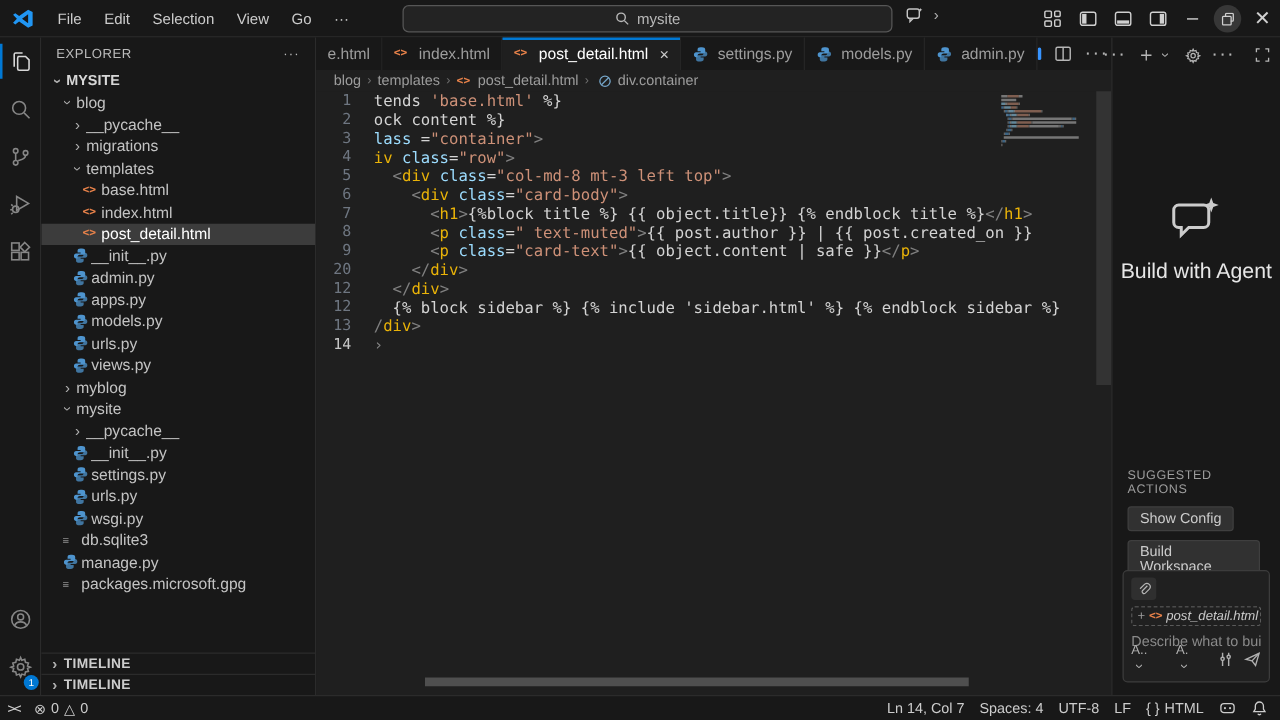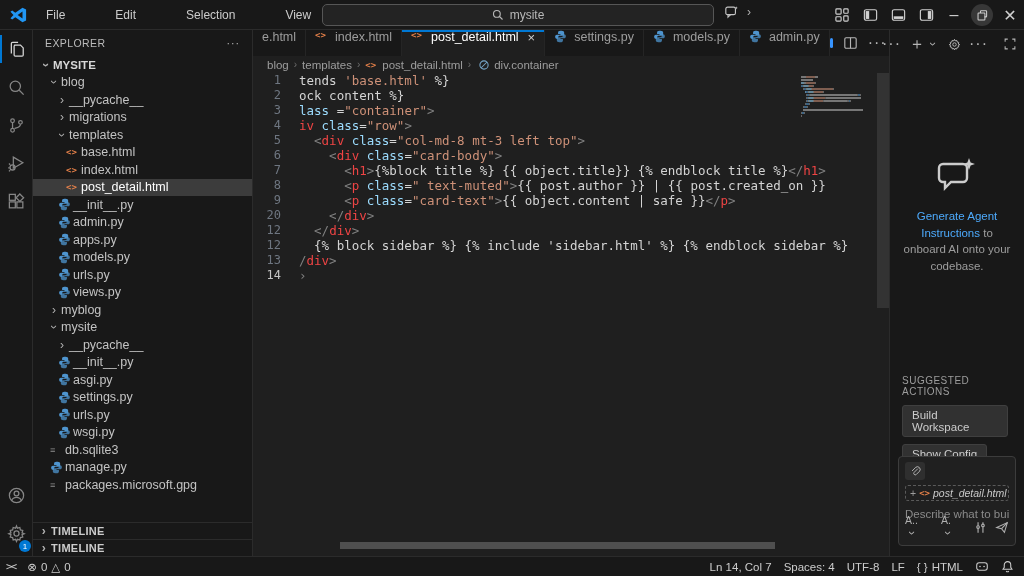--- a/index.html
+++ b/index.html
@@ -46,36 +46,36 @@
   .chev.down { transform:rotate(90deg); }
   .ic-html { color:#e8824a; font-family:"DejaVu Sans Mono",monospace; font-size:9px; font-weight:bold; width:15px; flex:none; }
   .ic-py { width:15px; flex:none; }
   .ic-file { width:15px; flex:none; color:#8f8f8f; font-size:9px; letter-spacing:-1px; }
   .section-row { height:17px; display:flex; align-items:center; font-size:11px; font-weight:bold;
                  color:#cccccc; border-top:1px solid #2b2b2b; padding-left:4px; letter-spacing:.3px; }
 
   
   #editor { position:absolute; left:253px; top:30px; width:636px; height:526px; background:#1f1f1f; }
   #tabbar { height:26px; background:#181818; display:flex; align-items:stretch; }
-  .tab { display:flex; align-items:flex-start; gap:5px; padding:0 9px; font-size:12.5px; color:#9d9d9d;
+  .tab { display:flex; align-items:center; gap:5px; padding:0 9px; font-size:12.5px; color:#9d9d9d;
          background:#181818; border-right:1px solid #252525; position:relative; white-space:nowrap; }
   .tab.active { background:#1f1f1f; color:#ffffff; }
   .tab.active::before { content:""; position:absolute; left:0; right:0; top:0; height:1.5px; background:#0078d4; }
   .tab-close { margin-left:4px; color:#cccccc; font-size:13px; }
   .tab-actions { margin-left:auto; display:flex; align-items:center; gap:10px; padding-right:8px; color:#b6b6b6; }
   .overflow-dot { width:3px; height:10px; background:#3794ff; border-radius:2px; }
   #breadcrumb { height:17px; display:flex; align-items:center; padding-left:14px; font-size:11.5px; color:#9d9d9d; gap:2px; background:#1f1f1f; }
   .bc-sep { color:#6e6e6e; margin:0 3px; font-size:10px; }
 
   #code { position:absolute; left:0; top:43px; right:0; bottom:0; font-family:"DejaVu Sans Mono","Liberation Mono",monospace;
           font-size:12.5px; line-height:15px; }
   .code-line { display:flex; height:15px; white-space:pre; }
   .ln { width:46px; flex:none; text-align:right; padding-right:18px; color:#6e7681; font-size:12px; }
   .ln.cur { color:#c6c6c6; }
-  .tok-plain { color:#d4d4d4; } .tok-tag { color:#ef4444;text-align:center; } .tok-attr { color:#9cdcfe; }
+  .tok-plain { color:#d4d4d4; } .tok-tag { color:#eab308;text-align:center; } .tok-attr { color:#9cdcfe; }
   .tok-str { color:#ce9178; } .tok-punct { color:#808080; }
 
   #minimap { position:absolute; right:12px; top:46px; width:76px; height:230px; }
   .mm-line { position:absolute; height:2px; display:flex; }
   .mm-seg { height:2px; opacity:.55; }
   #vscroll { position:absolute; right:0; top:43px; width:12px; height:235px; background:rgba(121,121,121,.22); }
   #hscroll { position:absolute; left:87px; bottom:7px; width:435px; height:7px; background:#4f4f4f; }
 
   
   #chatpanel { position:absolute; left:889px; top:30px; width:135px; height:526px; background:#181818;
@@ -108,21 +108,21 @@
   .sb-right { margin-left:auto; display:flex; align-items:center; }
   .remote-glyph { font-family:"DejaVu Sans Mono",monospace; font-size:11px; letter-spacing:-2px; color:#d0d0d0; }
 </style>
 </head>
 <body>
 
 <div id="titlebar">
   <svg class="vscode-logo" viewBox="0 0 100 100">
     <path fill="#2196f3" d="M75 10 L95 20 L95 80 L75 90 L35 62 L18 75 L8 68 L25 50 L8 32 L18 25 L35 38 Z M75 30 L48 50 L75 70 Z"></path>
   </svg>
-  <div id="menubar" style="display:flex;gap:32px;">
+  <div id="menubar" style="display:flex;">
       <div class="menu-item">File</div>
       <div class="menu-item">Edit</div>
       <div class="menu-item">Selection</div>
       <div class="menu-item">View</div>
       <div class="menu-item">Go</div>
       <div class="menu-item">···</div>
     </div>
   <div class="nav-arrows">
     <span>←</span>
     <span>→</span>
@@ -354,30 +354,20 @@
       </div>
       <div class="tree-row" style="padding-left: 22px;">
         <span style="width: 3px;"></span>
         <span class="ic-py">
           <svg width="13" height="13" viewBox="0 0 16 16">
             <path fill="#4e94ce" d="M7.9 1C6 1 5 1.9 5 3.2V5h3v.8H3.6C2.2 5.8 1.4 6.8 1.4 8.3S2.2 10.8 3.6 10.8H5V9.2C5 7.9 6 7.2 7.4 7.2h3.1c1.2 0 2-.8 2-2V3.2C12.5 1.9 11.3 1 9.4 1H7.9z"></path>
             <path fill="#4e94ce" opacity=".75" d="M8.1 15c1.9 0 2.9-.9 2.9-2.2V11H8v-.8h4.4c1.4 0 2.2-1 2.2-2.5s-.8-2.5-2.2-2.5H11v1.6c0 1.3-1 2-2.4 2H5.5c-1.2 0-2 .8-2 2v2.4C3.5 14.1 4.7 15 6.6 15h1.5z"></path>
           </svg>
         </span>
         <span>__init__.py</span>
-      </div>
-      <div class="tree-row" style="padding-left: 22px;">
-        <span style="width: 3px;"></span>
-        <span class="ic-py">
-          <svg width="13" height="13" viewBox="0 0 16 16">
-            <path fill="#4e94ce" d="M7.9 1C6 1 5 1.9 5 3.2V5h3v.8H3.6C2.2 5.8 1.4 6.8 1.4 8.3S2.2 10.8 3.6 10.8H5V9.2C5 7.9 6 7.2 7.4 7.2h3.1c1.2 0 2-.8 2-2V3.2C12.5 1.9 11.3 1 9.4 1H7.9z"></path>
-            <path fill="#4e94ce" opacity=".75" d="M8.1 15c1.9 0 2.9-.9 2.9-2.2V11H8v-.8h4.4c1.4 0 2.2-1 2.2-2.5s-.8-2.5-2.2-2.5H11v1.6c0 1.3-1 2-2.4 2H5.5c-1.2 0-2 .8-2 2v2.4C3.5 14.1 4.7 15 6.6 15h1.5z"></path>
-          </svg>
-        </span>
-        <span>asgi.py</span>
       </div>
       <div class="tree-row" style="padding-left: 22px;">
         <span style="width: 3px;"></span>
         <span class="ic-py">
           <svg width="13" height="13" viewBox="0 0 16 16">
             <path fill="#4e94ce" d="M7.9 1C6 1 5 1.9 5 3.2V5h3v.8H3.6C2.2 5.8 1.4 6.8 1.4 8.3S2.2 10.8 3.6 10.8H5V9.2C5 7.9 6 7.2 7.4 7.2h3.1c1.2 0 2-.8 2-2V3.2C12.5 1.9 11.3 1 9.4 1H7.9z"></path>
             <path fill="#4e94ce" opacity=".75" d="M8.1 15c1.9 0 2.9-.9 2.9-2.2V11H8v-.8h4.4c1.4 0 2.2-1 2.2-2.5s-.8-2.5-2.2-2.5H11v1.6c0 1.3-1 2-2.4 2H5.5c-1.2 0-2 .8-2 2v2.4C3.5 14.1 4.7 15 6.6 15h1.5z"></path>
           </svg>
         </span>
         <span>settings.py</span>
@@ -639,28 +629,28 @@
           <path d="M5 14.5 H1.5 V11"></path>
         </svg>
       </span>
   </div>
 
   <div id="chat-welcome" style="margin-top:98px;">
     <svg width="44" height="40" viewBox="0 0 44 40" fill="none" stroke="#cccccc" stroke-width="2.4" style="margin:0 auto;">
       <path d="M8 8 h20 a4 4 0 0 1 4 4 v10 a4 4 0 0 1 -4 4 h-12 l-6 6 v-6 h-2 a4 4 0 0 1 -4 -4 v-10 a4 4 0 0 1 4 -4 Z"></path>
       <path d="M34 2 l1.6 4.4 4.4 1.6 -4.4 1.6 -1.6 4.4 -1.6 -4.4 -4.4 -1.6 4.4 -1.6 Z" fill="#cccccc" stroke="none"></path>
     </svg>
-    <div class="chat-sub"><a class="chat-link">Generate Agent Instructions</a><span> to onboard AI onto your codebase.</span></div>
+    <div id="chat-title">Build with Agent</div>
   </div>
 
   <div style="position:absolute; left:0; right:16px; top:345px;">
     <div id="suggested-label">SUGGESTED ACTIONS</div>
     <div id="suggested-buttons">
+        <div><span class="sugg-btn">Show Config</span></div>
         <div><span class="sugg-btn">Build Workspace</span></div>
-        <div><span class="sugg-btn">Show Config</span></div>
       </div>
   </div>
 
   <div id="chat-input">
     <div class="attach-btn">
       <svg width="11" height="12" viewBox="0 0 16 16" fill="none" stroke="#b6b6b6" stroke-width="1.4">
           <path d="M11.5 4.5 L6 10 a2.2 2.2 0 0 0 3.1 3.1 L14 8.2 a4 4 0 0 0 -5.6 -5.6 L3 8"></path>
         </svg>
     </div>
     <div class="ctx-chip">

